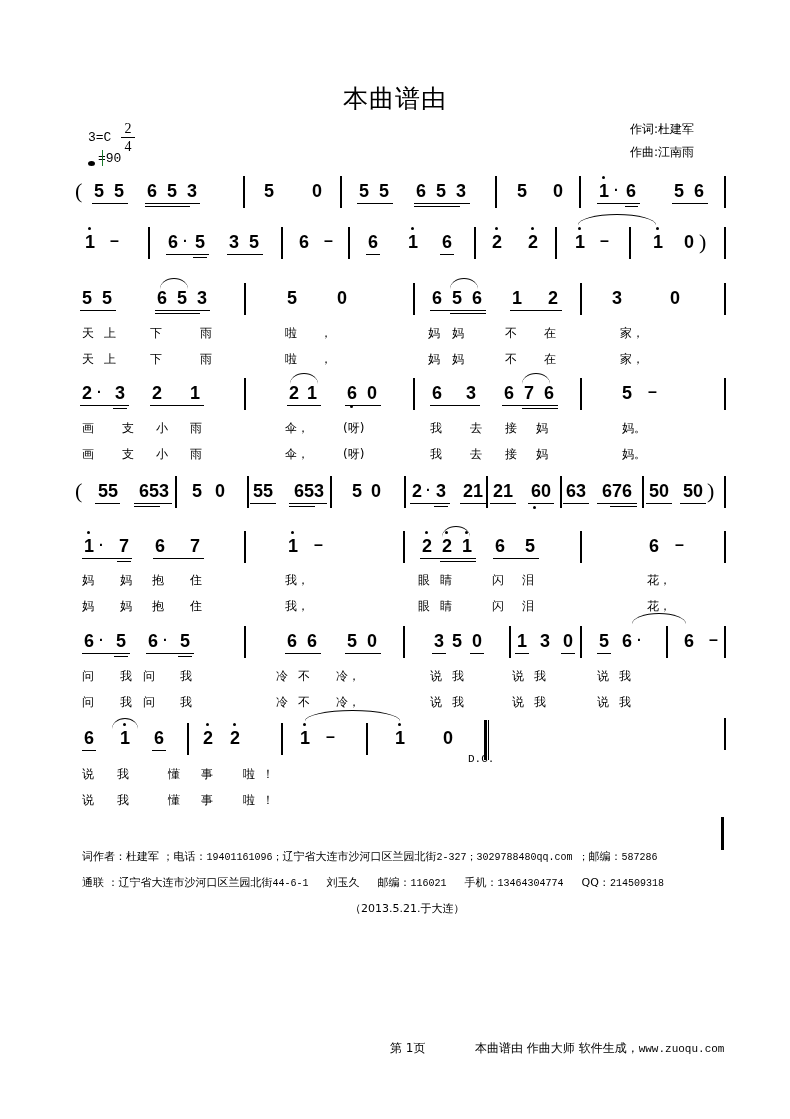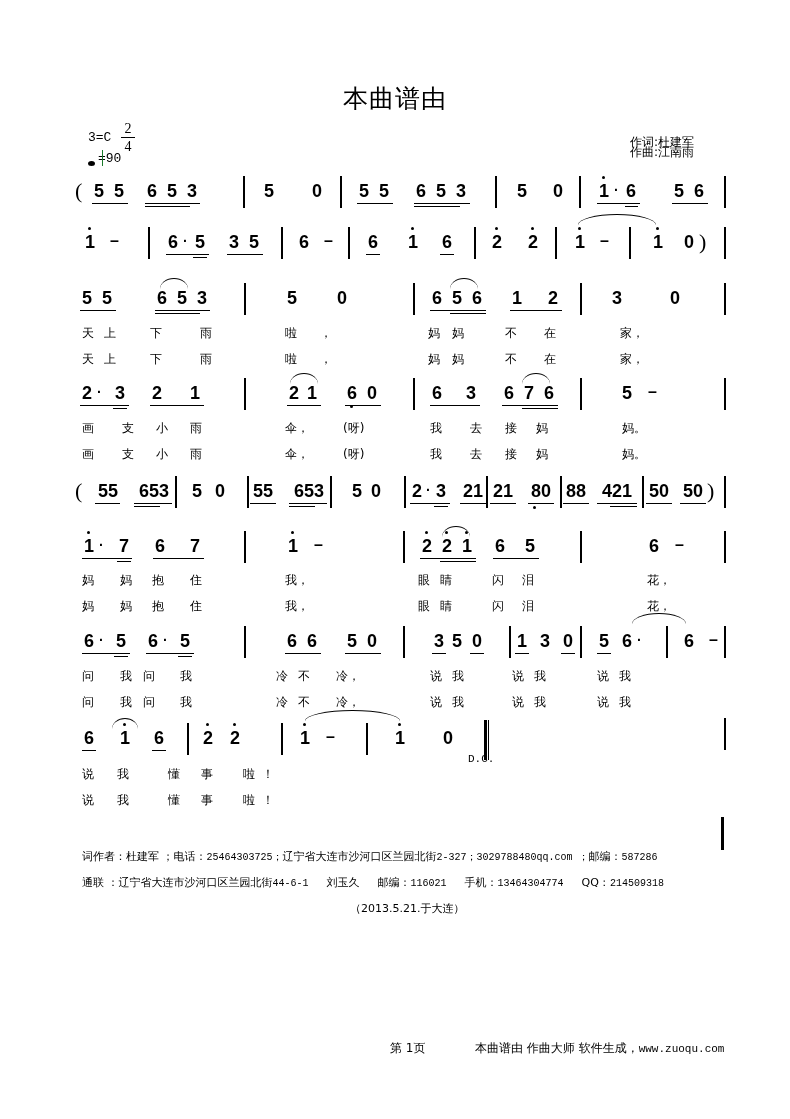--- a/index.html
+++ b/index.html
@@ -36,21 +36,21 @@
 <div class="abs title">本曲谱由</div>
 <div class="abs key">3=C</div>
 <div class="abs timesig">
   <div>2</div>
   <div class="line"></div>
   <div>4</div>
 </div>
 <div class="abs tempo">
   <span class="head"></span><span class="stem"></span><span style="margin-left:2px">=90</span>
 </div>
-<div class="abs credit" style="top:134px">作词:杜建军</div>
+<div class="abs credit" style="top:121px">作词:杜建军</div>
 <div class="abs credit" style="top:144px">作曲:江南雨</div>
 
 <div id="notation">
     <div class="paren" style="left: 75px; top: 180px;">(</div>
     <div class="note" style="left: 92px; top: 181px;">5</div>
     <div class="note" style="left: 112px; top: 181px;">5</div>
     <div class="u1" style="left: 92px; top: 203px; width: 36px;"></div>
     <div class="note" style="left: 145px; top: 181px;">6</div>
     <div class="note" style="left: 165px; top: 181px;">5</div>
     <div class="note" style="left: 185px; top: 181px;">3</div>
@@ -235,29 +235,29 @@
     <div class="note" style="left: 410px; top: 481px;">2</div>
     <div class="dash" style="left: 426px; top: 482px; font-size: 14px;">·</div>
     <div class="note" style="left: 434px; top: 481px;">3</div>
     <div class="u1" style="left: 410px; top: 503px; width: 40px;"></div>
     <div class="u1" style="left: 434px; top: 506px; width: 14px;"></div>
     <div class="note" style="left: 460px; top: 481px; width: 26px;">21</div>
     <div class="u1" style="left: 460px; top: 503px; width: 26px;"></div>
     <div class="bar" style="left: 486px; top: 476px; height: 32px;"></div>
     <div class="note" style="left: 490px; top: 481px; width: 26px;">21</div>
     <div class="u1" style="left: 490px; top: 503px; width: 26px;"></div>
-    <div class="note" style="left: 528px; top: 481px; width: 26px;">80</div>
+    <div class="note" style="left: 528px; top: 481px; width: 26px;">60</div>
     <div class="u1" style="left: 528px; top: 503px; width: 26px;"></div>
     <div class="note" style="left: 528px; top: 503px; width: 14px; height: 4px;">
       <span class="dot-bot" style="top:3px"></span>
     </div>
     <div class="bar" style="left: 560px; top: 476px; height: 32px;"></div>
-    <div class="note" style="left: 563px; top: 481px; width: 26px;">88</div>
+    <div class="note" style="left: 563px; top: 481px; width: 26px;">63</div>
     <div class="u1" style="left: 563px; top: 503px; width: 26px;"></div>
-    <div class="note" style="left: 597px; top: 481px; width: 40px;">421</div>
+    <div class="note" style="left: 597px; top: 481px; width: 40px;">676</div>
     <div class="u1" style="left: 597px; top: 503px; width: 40px;"></div>
     <div class="u1" style="left: 610px; top: 506px; width: 27px;"></div>
     <div class="bar" style="left: 642px; top: 476px; height: 32px;"></div>
     <div class="note" style="left: 646px; top: 481px; width: 26px;">50</div>
     <div class="u1" style="left: 646px; top: 503px; width: 26px;"></div>
     <div class="note" style="left: 680px; top: 481px; width: 26px;">50</div>
     <div class="u1" style="left: 680px; top: 503px; width: 26px;"></div>
     <div class="paren" style="left: 707px; top: 480px;">)</div>
     <div class="bar" style="left: 724px; top: 476px; height: 32px;"></div>
     <div class="note" style="left: 82px; top: 536px;">1<span class="dot-top"></span></div>
@@ -400,21 +400,21 @@
     <div class="lyric" style="left: 168px; top: 793px;">懂</div>
     <div class="lyric" style="left: 201px; top: 793px;">事</div>
     <div class="lyric" style="left: 243px; top: 793px;">啦</div>
     <div class="lyric" style="left: 262px; top: 793px;">！</div>
     <div class="dbar" style="left: 721px; top: 817px; height: 33px;"></div>
   </div>
 
 <div class="abs dc">D.C.</div>
 
 <div class="abs footer" style="left:82px; top:849px;">
-  <span>词作者：杜建军 ；电话：</span><span class="mono">25464303725；</span><span>辽宁省大连市沙河口区兰园北街</span><span class="mono">2-327；</span><span class="mono">3029788480qq.com ；</span><span>邮编：</span><span class="mono">587286</span>
+  <span>词作者：杜建军 ；电话：</span><span class="mono">19401161096；</span><span>辽宁省大连市沙河口区兰园北街</span><span class="mono">2-327；</span><span class="mono">3029788480qq.com ；</span><span>邮编：</span><span class="mono">587286</span>
 </div>
 <div class="abs footer" style="left:82px; top:875px;">
   <span>通联 ：辽宁省大连市沙河口区兰园北街</span><span class="mono">44-6-1</span><span style="display:inline-block;width:18px"></span><span>刘玉久</span><span style="display:inline-block;width:18px"></span><span>邮编：</span><span class="mono">116021</span><span style="display:inline-block;width:18px"></span><span>手机：</span><span class="mono">13464304774</span><span style="display:inline-block;width:18px"></span><span>QQ：</span><span class="mono">214509318</span>
 </div>
 <div class="abs footer" style="left:350px; top:901px;">（2013.5.21.于大连）</div>
 
 <div class="abs pg">第 1页</div>
 <div class="abs gen">
   <span>本曲谱由 作曲大师 软件生成，</span><span class="mono">www.zuoqu.com</span>
 </div>

